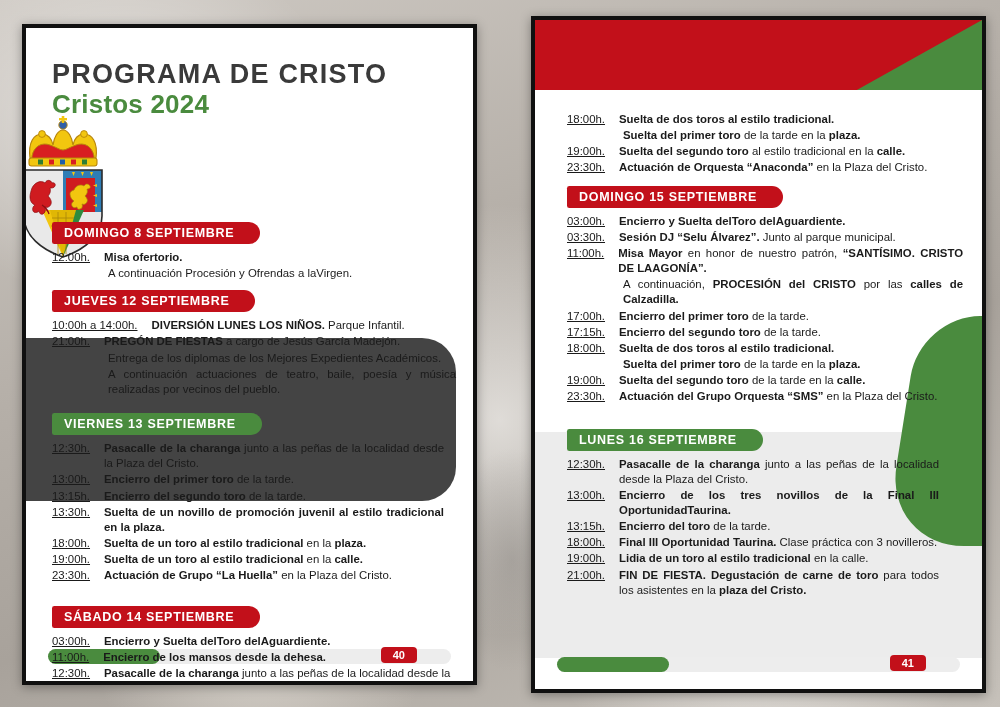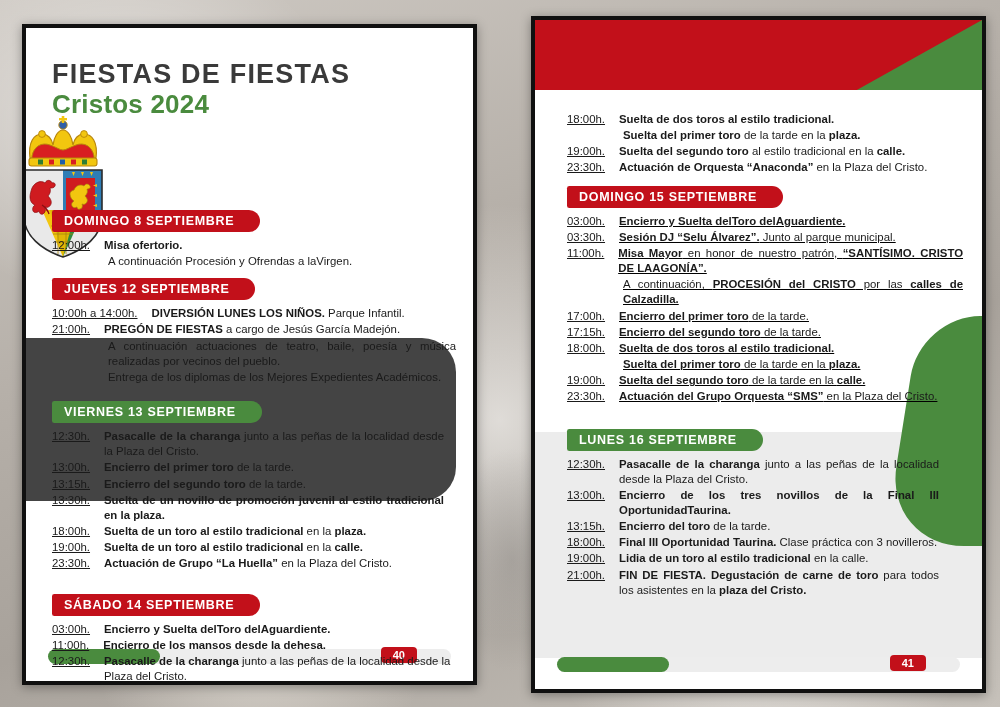--- a/index.html
+++ b/index.html
@@ -175,21 +175,21 @@
 <body>
 
 <div id="backdrop"></div>
 
 <div class="page" id="page-left">
   <div class="page-inner">
 
     <div id="dark-panel"></div>
 
     <div class="title-block z">
-      <div class="title-main">FIESTAS DE FIESTAS</div>
+      <div class="title-main">PROGRAMA DE CRISTO</div>
       <div class="title-sub">Cristos 2024</div>
     </div>
 
     <div class="coat z">
       <svg viewBox="0 0 110 148" xmlns="http://www.w3.org/2000/svg">
 
         <g>
           <path d="M22 46 C20 30 26 22 34 22 C40 22 44 27 45 33 C46 25 50 18 55 18 C60 18 64 25 65 33 C66 27 70 22 76 22 C84 22 90 30 88 46 Z" fill="#f2c60f" stroke="#b8860b" stroke-width="1.2"></path>
           <path d="M24 44 C26 34 34 30 42 33 C48 35 52 38 55 38 C58 38 62 35 68 33 C76 30 84 34 86 44 L86 48 L24 48 Z" fill="#d81e21" stroke="#b8860b" stroke-width="1"></path>
           <rect x="21" y="46" width="68" height="8" rx="2.5" fill="#f2c60f" stroke="#b8860b" stroke-width="1.1"></rect>
@@ -244,43 +244,43 @@
             <path d="M66 78 c2 -5 7 -6 10 -4 c2 -3 5 -2 6 0 c1 2 -1 3 -3 3 c1 3 0 5 -2 7
                      c2 2 3 4 2 6 c-1 2 -3 3 -5 2 c1 2 0 5 -2 5 c-2 1 -3 -1 -3 -2 c-2 1 -4 1 -5 -1
                      c-1 -2 0 -4 2 -5 c-2 -1 -4 -4 -4 -7 c0 -2 1 -3 4 -4 z"></path>
           </g>
         </g>
         <path d="M16 58 L94 58 L94 104 C94 124 76 138 55 145 C34 138 16 124 16 104 Z" fill="none" stroke="#2b2b2b" stroke-width="1.6"></path>
       </svg>
     </div>
 
     <div class="sec z" id="left-sections" style="position: absolute; left: 26px; top: 182px; width: 404px;">
-        <div style="margin-bottom: 9px;"><div class="banner red">DOMINGO 8 SEPTIEMBRE</div><div class="events">
+        <div style="margin-bottom: 9px; margin-top: 12px;"><div class="banner red">DOMINGO 8 SEPTIEMBRE</div><div class="events">
             <div class="ev">
               <span class="time">12:00h.</span>
               <span class="desc"><b>Misa ofertorio.</b></span>
             </div>
             <div class="ev cont">
               <span class="desc">A continuación Procesión y Ofrendas a laVirgen.</span>
             </div>
           </div></div>
         <div style="margin-bottom: 9px;"><div class="banner red">JUEVES 12 SEPTIEMBRE</div><div class="events">
             <div class="ev">
               <span class="time wide">10:00h a 14:00h.</span>
               <span class="desc"><b>DIVERSIÓN LUNES LOS NIÑOS.</b> Parque Infantil.</span>
             </div>
             <div class="ev">
               <span class="time">21:00h.</span>
               <span class="desc"><b>PREGÓN DE FIESTAS</b> a cargo de Jesús García Madejón.</span>
             </div>
+            <div class="ev cont">
+              <span class="desc">Entrega de los diplomas de los Mejores Expedientes Académicos.</span>
+            </div>
             <div class="ev just cont">
               <span class="desc">A continuación actuaciones de teatro, baile, poesía y música realizadas por vecinos del pueblo.</span>
-            </div>
-            <div class="ev cont">
-              <span class="desc">Entrega de los diplomas de los Mejores Expedientes Académicos.</span>
             </div>
           </div></div>
         <div style="margin-bottom: 22px; margin-top: 16px; width: 392px;"><div class="banner green">VIERNES 13 SEPTIEMBRE</div><div class="events">
             <div class="ev just">
               <span class="time">12:30h.</span>
               <span class="desc"><b>Pasacalle de la charanga</b> junto a las peñas de la localidad desde la Plaza del Cristo.</span>
             </div>
             <div class="ev">
               <span class="time">13:00h.</span>
               <span class="desc"><b>Encierro del primer toro</b> de la tarde.</span>
@@ -356,21 +356,21 @@
           </div>
           <div class="ev">
             <span class="time">19:00h.</span>
             <span class="desc"><b>Suelta del segundo toro</b> al estilo tradicional en la <b>calle.</b></span>
           </div>
           <div class="ev">
             <span class="time">23:30h.</span>
             <span class="desc"><b>Actuación de Orquesta “Anaconda”</b> en la Plaza del Cristo.</span>
           </div>
         </div>
-        <div style="margin-bottom: 9px; text-decoration: underline;"><div class="banner red">DOMINGO 15 SEPTIEMBRE</div><div class="events">
+        <div style="margin-bottom: 9px;"><div class="banner red">DOMINGO 15 SEPTIEMBRE</div><div class="events">
             <div class="ev">
               <span class="time">03:00h.</span>
               <span class="desc"><b>Encierro y Suelta delToro delAguardiente.</b></span>
             </div>
             <div class="ev">
               <span class="time">03:30h.</span>
               <span class="desc"><b>Sesión DJ “Selu Álvarez”.</b> Junto al parque municipal.</span>
             </div>
             <div class="ev just">
               <span class="time">11:00h.</span>

